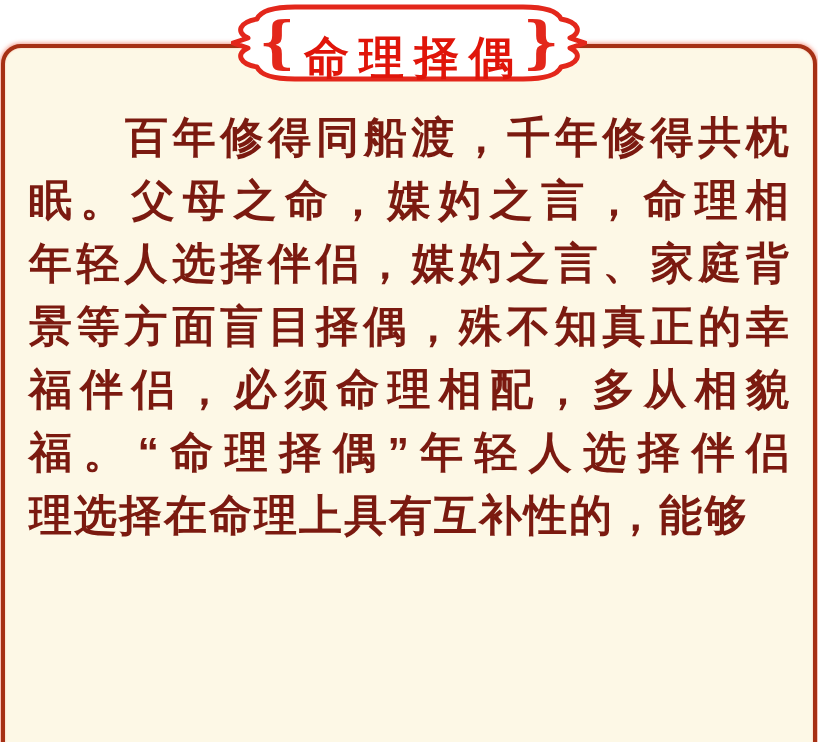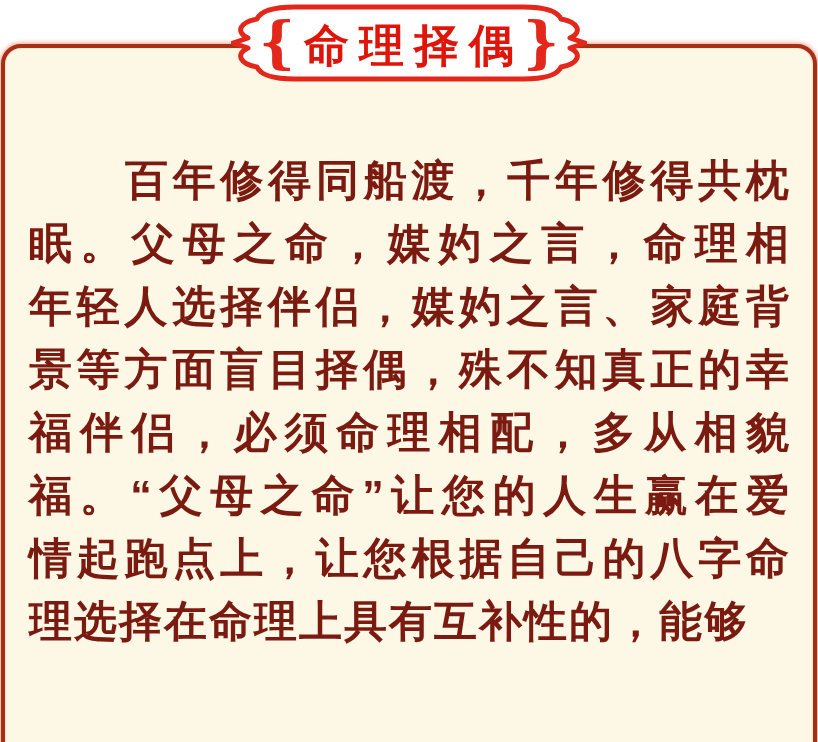--- a/index.html
+++ b/index.html
@@ -38,21 +38,21 @@
     z-index: 2;
   }
   .banner svg {
     position: absolute;
     left: 0;
     top: 0;
   }
   .banner-title {
     position: absolute;
     left: 0;
-    top: 4px;
+    top: 16px;
     width: 100%;
     height: 84px;
     line-height: 82px;
     text-align: center;
     font-family: "DejaVu Serif", "Liberation Serif", serif;
     font-weight: bold;
     font-size: 45px;
     letter-spacing: 10px;
     text-indent: 10px; 
     color: #e0150a;
@@ -69,21 +69,20 @@
     font-size: 43px;
     line-height: 63px;
   }
   .body-text .line {
     text-align: justify;
     text-align-last: justify;
     white-space: nowrap;
   }
   .body-text .line:first-child {
     text-indent: 96px;
-    margin-top: 43px;
   }
   .body-text .line:last-child {
     text-align-last: left;
     letter-spacing: 2px;
   }
 </style>
 </head>
 <body>
 
 <div class="stage">
@@ -113,18 +112,17 @@
     </svg>
     <div class="banner-title">命理择偶</div>
   </div>
 
   <div class="body-text">
     <div class="line">百年修得同船渡，千年修得共枕</div>
     <div class="line">眠。父母之命，媒妁之言，命理相</div>
     <div class="line">年轻人选择伴侣，媒妁之言、家庭背</div>
     <div class="line">景等方面盲目择偶，殊不知真正的幸</div>
     <div class="line">福伴侣，必须命理相配，多从相貌</div>
-    <div class="line">福。“父母之命”让您的人生赢在爱</div>
-    <div class="line">情起跑点上，让您根据自己的八字命</div>
+    <div class="line">福。“命理择偶”年轻人选择伴侣</div>
     <div class="line">理选择在命理上具有互补性的，能够</div>
   </div>
 
 </div>
 
 </body></html>

